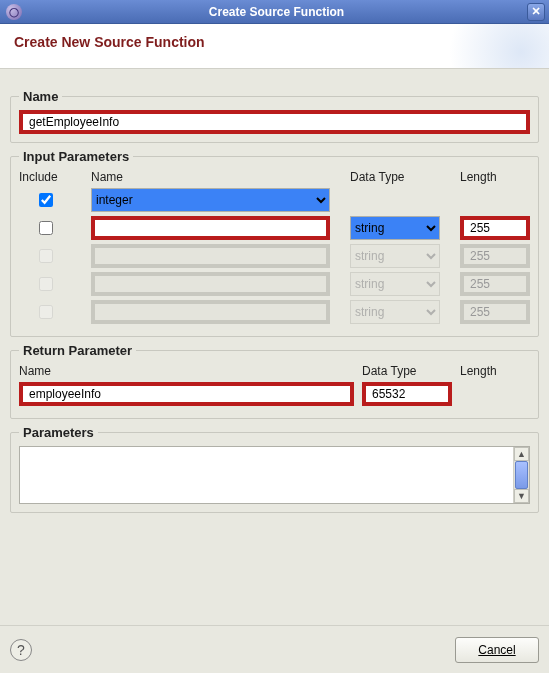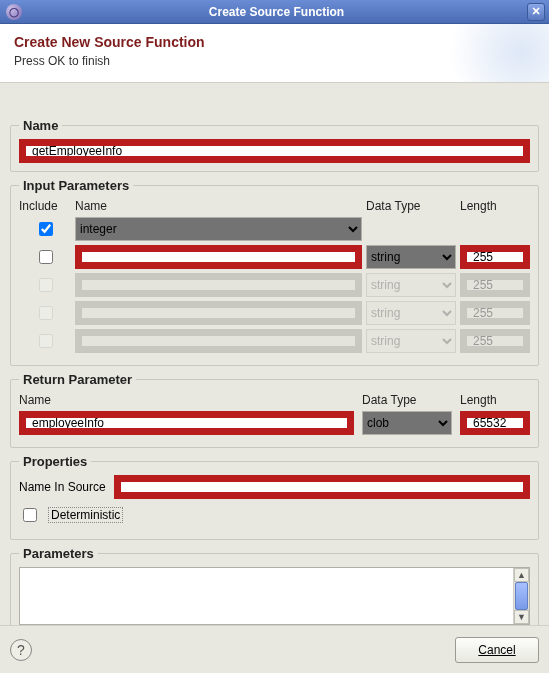--- a/index.html
+++ b/index.html
@@ -5,33 +5,33 @@
   * { box-sizing: border-box; font-family: "Segoe UI", Tahoma, Arial, sans-serif; }
   body { margin: 0; background: #e8e8e0; width: 549px; height: 673px; overflow: hidden; }
   .titlebar { height: 24px; background: linear-gradient(#6a8cd4, #4a6cb4); display: flex; align-items: center; color: #fff; font-size: 12px; font-weight: bold; border-bottom: 1px solid #3a5a9a; }
   .titlebar .icon { width: 16px; height: 16px; margin: 0 4px 0 6px; background: radial-gradient(circle at 30% 30%, #c8bfe8, #7a6ab0); border-radius: 50%; display: flex; align-items: center; justify-content: center; font-size: 9px; color: #3a2a70; }
   .titlebar .title { flex: 1; text-align: center; }
   .titlebar .close { width: 18px; height: 18px; margin-right: 4px; border: 1px solid #3a5a9a; border-radius: 3px; background: linear-gradient(#8aa8e8,#5a78c0); display: flex; align-items: center; justify-content: center; font-size: 11px; cursor: pointer; }
   .banner { background: #fff; padding: 10px 14px 14px 14px; border-bottom: 1px solid #d0d0c8; position: relative; overflow: hidden; }
   .banner::after { content:""; position:absolute; right:-20px; top:-20px; width:120px; height:120px; background: radial-gradient(circle at 60% 40%, rgba(120,160,220,.25), transparent 70%); }
   .banner h1 { margin: 0 0 4px 0; font-size: 14px; font-weight: bold; color: #7f1d1d; }
   .banner p { margin: 0; font-size: 12px; color: #333; }
-  .content { padding: 10px 10px 0 10px; margin-top: 25px; }
+  .content { padding: 20px 10px 0 10px; }
   fieldset { border: 1px solid #c8c8c0; border-radius: 2px; margin: 0 0 6px 0; padding: 6px 8px 8px 8px; background: #e8e8e0; }
   legend { font-size: 13px; font-weight: bold; color: #222; padding: 0 4px; }
   .label { font-size: 12px; color: #222; }
-  input[type=text], textarea { border: 7px solid #b91c1c; background: #fff; font-size: 12px; height: 24px; padding: 2px 6px; width: 100%; }
+  input[type=text], textarea { border: 4px solid #b91c1c; background: #fff; font-size: 12px; height: 24px; padding: 2px 6px; width: 100%; }
   textarea { height: 56px; resize: none; }
   input[type=text]:disabled { background: #e4e4dc; color: #999; border-color: #c8c8c0; }
-  select { height: 24px; border: 1px solid #b0b0a8; font-size: 12px; width: 100%; background: #737373; }
+  select { height: 24px; border: 1px solid #b0b0a8; font-size: 12px; width: 100%; background: #3b82f6; }
   select:disabled { background: #e4e4dc; color: #999; border-color: #c8c8c0; }
   input[type=checkbox] { width: 14px; height: 14px; }
   input[type=checkbox]:disabled { opacity: .55; }
 
-  .hdr-row, .p-row { display: grid; grid-template-columns: 52px 1fr 90px 70px; gap: 4px; align-items: center; margin-bottom: 4px; }
+  .hdr-row, .p-row { display: grid; grid-template-columns: 52px 1fr 90px 70px; gap: 20px; align-items: center; margin-bottom: 4px; }
   .hdr-row .label { font-size: 12px; }
   .p-row .chk { display:flex; justify-content:center; }
 
   .ret-hdr, .ret-row { display: grid; grid-template-columns: 1fr 90px 70px; gap: 8px; align-items: center; margin-bottom: 4px; }
 
   .prop-row { display: flex; align-items: center; gap: 8px; margin-bottom: 6px; font-size: 12px; }
   .prop-row .lbl { white-space: nowrap; }
   .det { border: 1px dotted #888; padding: 0 2px; }
 
   .ta-wrap { display:flex; border:1px solid #b0b0a8; background:#fff; }
@@ -51,21 +51,20 @@
 <body>
 
 <div class="titlebar">
   <span class="icon">◯</span>
   <span class="title">Create Source Function</span>
   <span class="close">✕</span>
 </div>
 
 <div class="banner">
   <h1>Create New Source Function</h1>
-  <p>Press OK to finish</p>
 </div>
 
 <div class="content">
 
   <fieldset>
     <legend>Name</legend>
     <input type="text" value="getEmployeeInfo" style="">
   </fieldset>
 
   <fieldset>
@@ -120,36 +119,24 @@
 
   <fieldset>
     <legend>Return Parameter</legend>
     <div class="ret-hdr">
       <span class="label">Name</span>
       <span class="label">Data Type</span>
       <span class="label">Length</span>
     </div>
     <div class="ret-row">
       <input type="text" value="employeeInfo" style="">
-      <select id="ret-type"><option>integer</option><option>string</option><option selected="">clob</option></select>
       <input type="text" value="65532" style="">
     </div>
   </fieldset>
 
-  <fieldset>
-    <legend>Properties</legend>
-    <div class="prop-row">
-      <span class="lbl">Name In Source</span>
-      <input type="text" value="" style="">
-    </div>
-    <div class="prop-row">
-      <input type="checkbox" id="detchk" style="">
-      <span class="det">Deterministic</span>
-    </div>
-  </fieldset>
 
   <fieldset>
     <legend>Parameters</legend>
     <div class="ta-wrap">
       <textarea style=""></textarea>
       <div class="scroll">
         <div class="arrow">▲</div>
         <div class="track">
             <div class="thumb"></div>
           </div>

